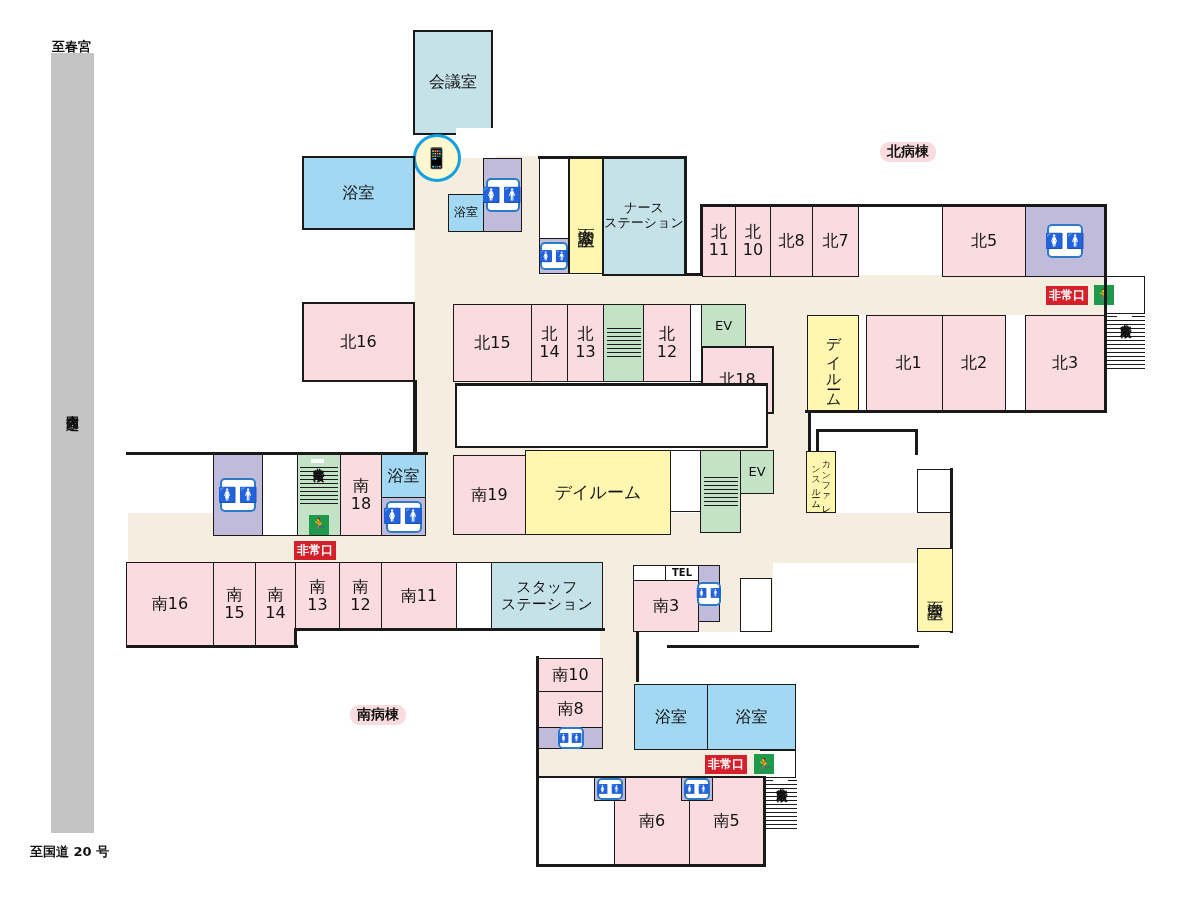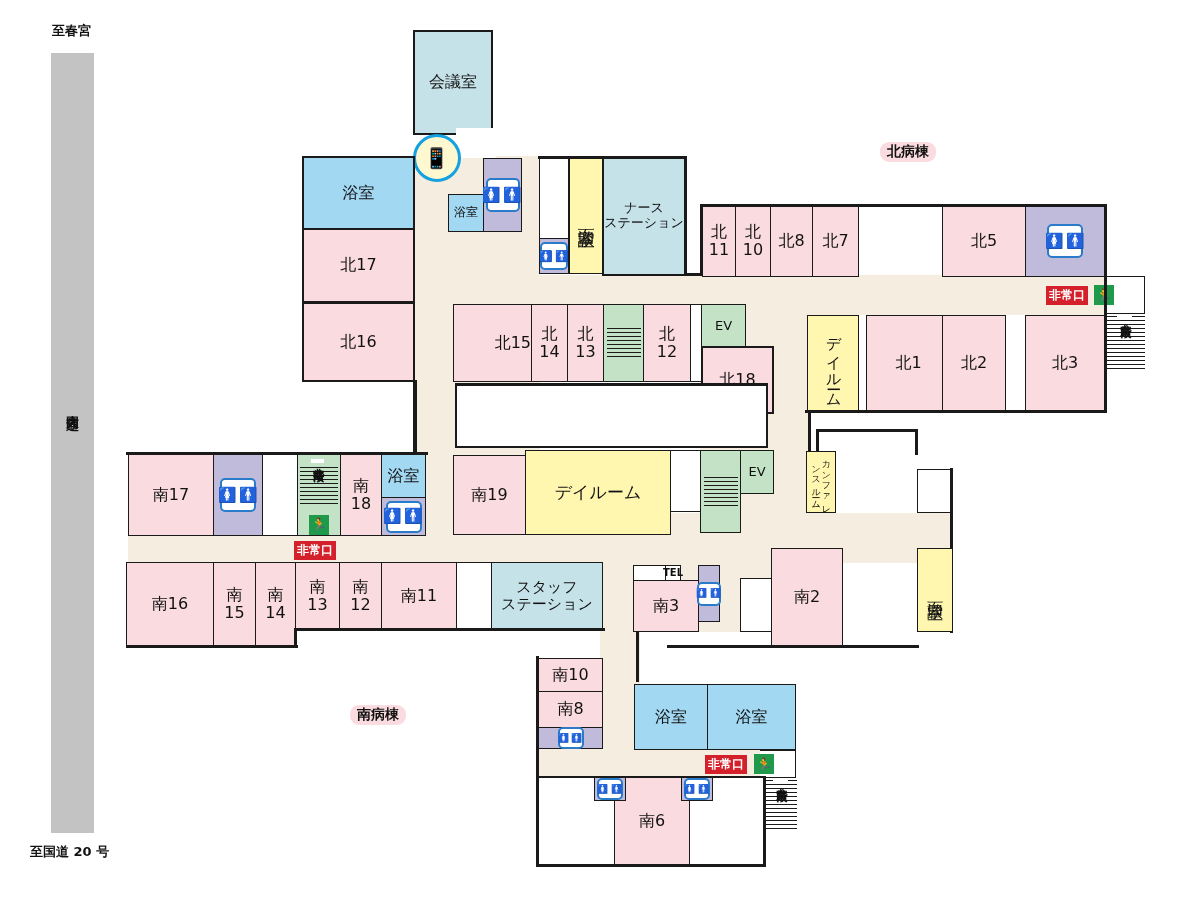--- a/index.html
+++ b/index.html
@@ -28,21 +28,21 @@
   .wc .f{color:#e3187c;font-size:15px;line-height:1;}
   .wc .m{color:#169ad7;font-size:15px;line-height:1;}
   .stairs{background:repeating-linear-gradient(to bottom,#1a1a1a 0 1.5px,transparent 1.5px 4px);}
   .phone{border-radius:50%;background:#fdf8d0;border:3px solid #15a1e0;display:flex;align-items:center;justify-content:center;}
 </style>
 </head>
 <body>
 
 <div id="map">
 
-  <div class="abs roadtxt" style="left:52px;top:22px;">至春宮</div>
+  <div class="abs roadtxt" style="left:52px;top:38px;">至春宮</div>
   <div class="abs road" style="left:51px;top:53px;width:43px;height:780px;"></div>
   <div class="abs roadtxt vert" style="left:63px;top:405px;">大門通り</div>
   <div class="abs roadtxt" style="left:30px;top:843px;">至国道 20 号</div>
 
   <div class="abs wing" style="left:880px;top:142px;">北病棟</div>
   <div class="abs wing" style="left:350px;top:705px;">南病棟</div>
 
   <div class="abs corr" style="left:415px;top:156px;width:125px;height:380px;"></div>
   <div class="abs corr" style="left:415px;top:275px;width:690px;height:40px;"></div>
   <div class="abs corr" style="left:415px;top:275px;width:40px;height:265px;"></div>
@@ -56,23 +56,20 @@
       <span>会議室</span>
     </div>
   <div class="abs white" style="left:456px;top:128px;width:40px;height:30px;"></div>
   <div class="abs phone" style="left:413px;top:134px;width:48px;height:48px;">
       <span style="font-size:20px;color:#2a6fd0;">📱</span>
     </div>
 
   <div class="abs room blue" style="left:302px;top:156px;width:113px;height:74px;">
       <span>浴室</span>
     </div>
-  <div class="abs room pink" style="left:302px;top:228px;width:113px;height:75px;">
-      <span>北17</span>
-    </div>
   <div class="abs room pink" style="left:302px;top:302px;width:113px;height:80px;">
       <span>北16</span>
     </div>
   <div class="abs wall" style="left:413px;top:380px;width:4px;height:75px;"></div>
 
   <div class="abs room blue thin" style="left:448px;top:194px;width:36px;height:38px;font-size:12px;">
       <span>浴室</span>
     </div>
   <div class="abs room purple thin" style="left:483px;top:158px;width:39px;height:74px;">
     <div class="wc" style="width:30px;height:30px;">
@@ -119,21 +116,21 @@
   <div class="abs wall" style="left:700px;top:204px;width:3px;height:72px;"></div>
 
   <div class="abs white" style="left:1105px;top:276px;width:40px;height:38px;border:1.5px solid #1a1a1a;border-left:none;"></div>
   <div class="abs exit-red" style="left:1046px;top:286px;">非常口</div>
   <div class="abs exit-green" style="left:1094px;top:285px;">
       <span>🏃</span>
     </div>
   <div class="abs stairs" style="left:1107px;top:316px;width:38px;height:54px;"></div>
   <div class="abs vert label" style="left:1117px;top:315px;background:#fff;font-size:11px;">非常階段</div>
 
-  <div class="abs room pink thin" style="left:453px;top:304px;width:79px;height:78px;justify-content:flex-end;">
+  <div class="abs room pink thin" style="left:453px;top:304px;width:79px;height:78px;">
       <span>北15</span>
     </div>
   <div class="abs room pink thin" style="left:531px;top:304px;width:37px;height:78px;white-space:pre-line;"><span>北
 14</span></div>
   <div class="abs room pink thin" style="left:567px;top:304px;width:37px;height:78px;white-space:pre-line;"><span>北
 13</span></div>
   <div class="abs room green thin" style="left:603px;top:304px;width:41px;height:78px;">
       <div class="stairs" style="width:34px;height:30px;"></div>
     </div>
   <div class="abs room pink thin" style="left:643px;top:304px;width:48px;height:78px;white-space:pre-line;"><span>北
@@ -177,23 +174,20 @@
       <span>デイルーム</span>
     </div>
   <div class="abs room white thin" style="left:670px;top:450px;width:32px;height:62px;"></div>
   <div class="abs room green thin" style="left:700px;top:450px;width:41px;height:83px;">
       <div class="stairs" style="width:34px;height:30px;"></div>
     </div>
   <div class="abs room green thin" style="left:740px;top:450px;width:34px;height:44px;font-size:13px;">
       <span>EV</span>
     </div>
 
-  <div class="abs room pink thin" style="left:128px;top:454px;width:86px;height:82px;">
-      <span>南17</span>
-    </div>
   <div class="abs room purple thin" style="left:213px;top:454px;width:50px;height:82px;">
     <div class="wc" style="width:32px;height:30px;">
         <span class="f">🚺</span>
         <span class="m">🚹</span>
       </div>
   </div>
   <div class="abs room white thin" style="left:262px;top:454px;width:36px;height:82px;"></div>
   <div class="abs room green thin" style="left:297px;top:454px;width:44px;height:82px;">
     <div class="stairs" style="position:absolute;left:2px;top:12px;width:38px;height:40px;"></div>
     <span class="vert label" style="position:absolute;top:4px;left:13px;background:#fff;font-size:11px;">非常階段</span>
@@ -230,36 +224,33 @@
       <span>南11</span>
     </div>
   <div class="abs room white thin" style="left:456px;top:562px;width:36px;height:68px;"></div>
   <div class="abs room teal thin" style="left:491px;top:562px;width:112px;height:68px;font-size:15px;white-space:pre-line;"><span>スタッフ
 ステーション</span></div>
   <div class="abs wall" style="left:126px;top:645px;width:172px;height:3px;"></div>
   <div class="abs wall" style="left:294px;top:628px;width:3px;height:19px;"></div>
   <div class="abs wall" style="left:295px;top:628px;width:310px;height:3px;"></div>
 
   <div class="abs room white thin" style="left:633px;top:565px;width:33px;height:16px;"></div>
-  <div class="abs room white thin" style="left:665px;top:565px;width:16px;height:16px;font-size:10px;font-weight:700;">
+  <div class="abs room white thin" style="left:665px;top:565px;width:34px;height:16px;font-size:10px;font-weight:700;">
       <span>TEL</span>
     </div>
   <div class="abs room pink thin" style="left:633px;top:580px;width:66px;height:52px;">
       <span>南3</span>
     </div>
   <div class="abs room purple thin" style="left:698px;top:565px;width:22px;height:57px;">
     <div class="wc" style="width:20px;height:20px;">
         <span class="f" style="font-size:9px">🚺</span>
         <span class="m" style="font-size:9px">🚹</span>
       </div>
   </div>
   <div class="abs room white thin" style="left:740px;top:578px;width:32px;height:54px;"></div>
-  <div class="abs room pink thin" style="left:771px;top:548px;width:72px;height:98px;">
-      <span>南2</span>
-    </div>
   <div class="abs room yellow thin vert" style="left:917px;top:548px;width:36px;height:84px;font-size:16px;">
       <span>面談室</span>
     </div>
   <div class="abs wall" style="left:667px;top:645px;width:252px;height:3px;"></div>
   <div class="abs wall" style="left:636px;top:632px;width:3px;height:50px;"></div>
 
   <div class="abs room pink thin" style="left:538px;top:658px;width:65px;height:34px;">
       <span>南10</span>
     </div>
   <div class="abs room pink thin" style="left:538px;top:691px;width:65px;height:37px;">
@@ -280,20 +271,23 @@
   <div class="abs white" style="left:760px;top:750px;width:36px;height:28px;border:1.5px solid #1a1a1a;border-left:none;"></div>
   <div class="abs exit-red" style="left:705px;top:755px;">非常口</div>
   <div class="abs exit-green" style="left:754px;top:754px;">
       <span>🏃</span>
     </div>
   <div class="abs stairs" style="left:765px;top:780px;width:32px;height:52px;"></div>
   <div class="abs vert label" style="left:773px;top:779px;background:#fff;font-size:11px;">非常階段</div>
 
   <div class="abs room pink thin" style="left:614px;top:777px;width:76px;height:88px;">
       <span>南6</span>
+    </div>
+  <div class="abs room pink thin" style="left:689px;top:777px;width:75px;height:88px;">
+      <span>南5</span>
     </div>
   <div class="abs room purple thin" style="left:594px;top:777px;width:32px;height:24px;">
     <div class="wc" style="width:22px;height:18px;">
         <span class="f" style="font-size:9px">🚺</span>
         <span class="m" style="font-size:9px">🚹</span>
       </div>
   </div>
   <div class="abs room purple thin" style="left:681px;top:777px;width:32px;height:24px;">
     <div class="wc" style="width:22px;height:18px;">
         <span class="f" style="font-size:9px">🚺</span>

